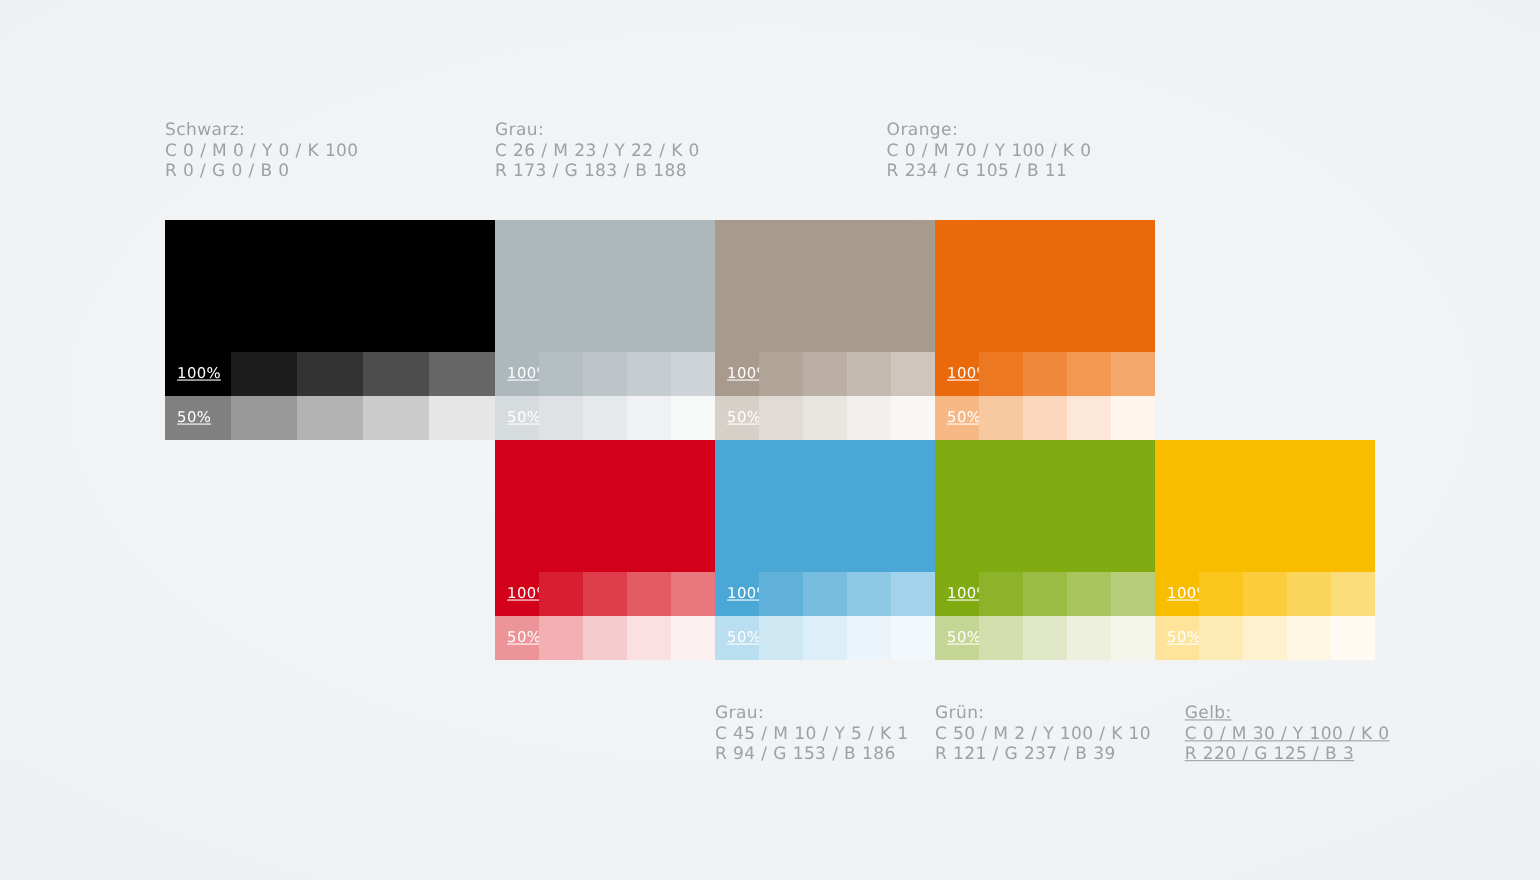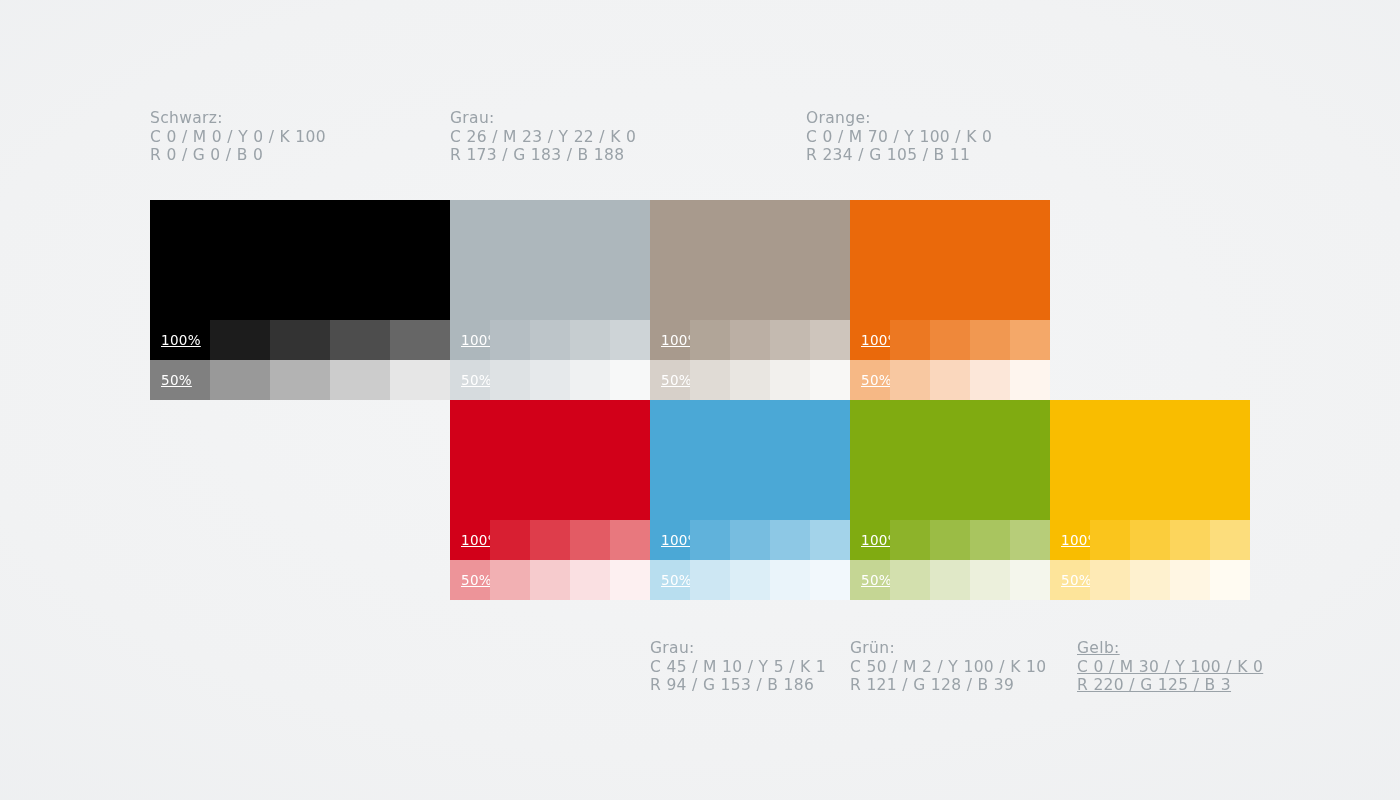--- a/index.html
+++ b/index.html
@@ -189,21 +189,21 @@
         </div>
         <div class="tintcell" style="width: 40px; background: rgb(205, 231, 243);"></div>
         <div class="tintcell" style="width: 40px; background: rgb(220, 238, 247);"></div>
         <div class="tintcell" style="width: 40px; background: rgb(234, 244, 250);"></div>
         <div class="tintcell" style="width: 40px; background: rgb(242, 248, 252);"></div>
       </div>
     </div>
     <div class="caption" style="left: 850px; top: 639px;">
       <span class="cap-name">Grün:</span>
       <span class="cap-cmyk">C 50 / M 2 / Y 100 / K 10</span>
-      <span class="cap-rgb">R 121 / G 128 / B 39</span>
+      <span class="cap-rgb">R 121 / G 237 / B 39</span>
     </div>
     <div class="swatch" style="left: 850px; top: 400px; width: 200px;">
       <div class="solid" style="height: 120px; background: rgb(128, 171, 17);"></div>
       <div class="tintrow">
         <div class="tintcell" style="width: 40px; background: rgb(128, 171, 17);">
           <span class="pct">100%</span>
         </div>
         <div class="tintcell" style="width: 40px; background: rgb(141, 179, 42);"></div>
         <div class="tintcell" style="width: 40px; background: rgb(155, 188, 69);"></div>
         <div class="tintcell" style="width: 40px; background: rgb(169, 197, 95);"></div>

